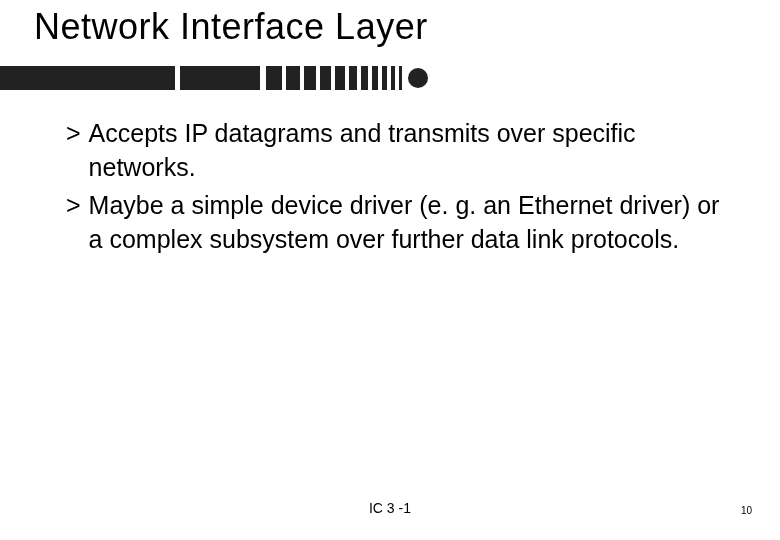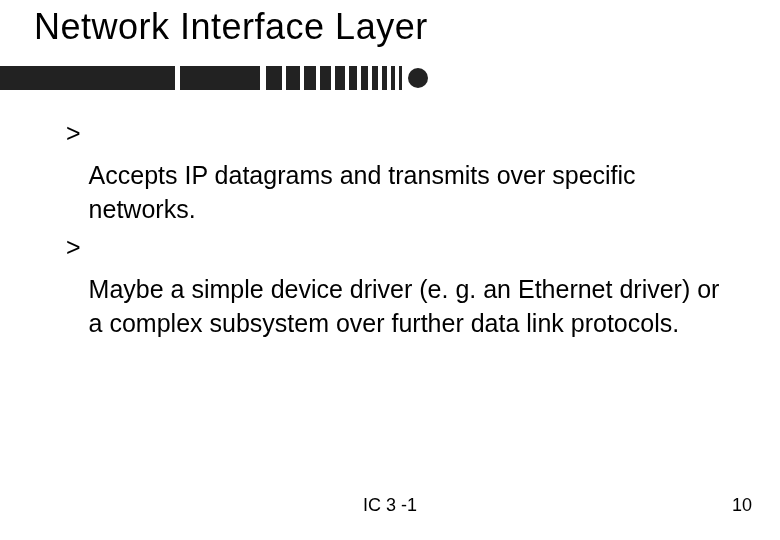--- a/index.html
+++ b/index.html
@@ -4,23 +4,23 @@
 <style>
   * { margin: 0; padding: 0; box-sizing: border-box; }
   html, body { width: 780px; height: 540px; background: #ffffff; font-family: Verdana, Geneva, sans-serif; color: #000; }
   .slide { position: relative; width: 780px; height: 536px; }
   .title { position: absolute; top: 6px; left: 34px; font-size: 36px; font-weight: 400; letter-spacing: 0.5px; }
   .deco { position: absolute; top: 66px; left: 0; height: 24px; width: 440px; }
   .deco svg { display: block; }
   .content { position: absolute; top: 116px; left: 66px; right: 60px; }
   .bullet { display: flex; align-items: flex-start; margin-bottom: 4px; }
   .bullet .marker { font-size: 25px; line-height: 34px; margin-right: 8px; flex: 0 0 auto; }
-  .bullet .text { font-size: 25px; line-height: 34px; margin-top: 42px; }
-  .footer-center { position: absolute; bottom: 20px; left: 0; width: 100%; text-align: center; font-size: 18px; }
-  .footer-right { position: absolute; bottom: 20px; right: 28px; font-size: 18px; }
+  .bullet .text { font-size: 25px; line-height: 34px; }
+  .footer-center { position: absolute; bottom: 20px; left: 0; width: 100%; text-align: center; font-size: 14px; }
+  .footer-right { position: absolute; bottom: 20px; right: 28px; font-size: 10px; }
 </style>
 </head>
 <body>
 
 <div class="slide">
 
   <h1 class="title">Network Interface Layer</h1>
 
   <div class="deco">
     <svg width="440" height="24" viewBox="0 0 440 24">

